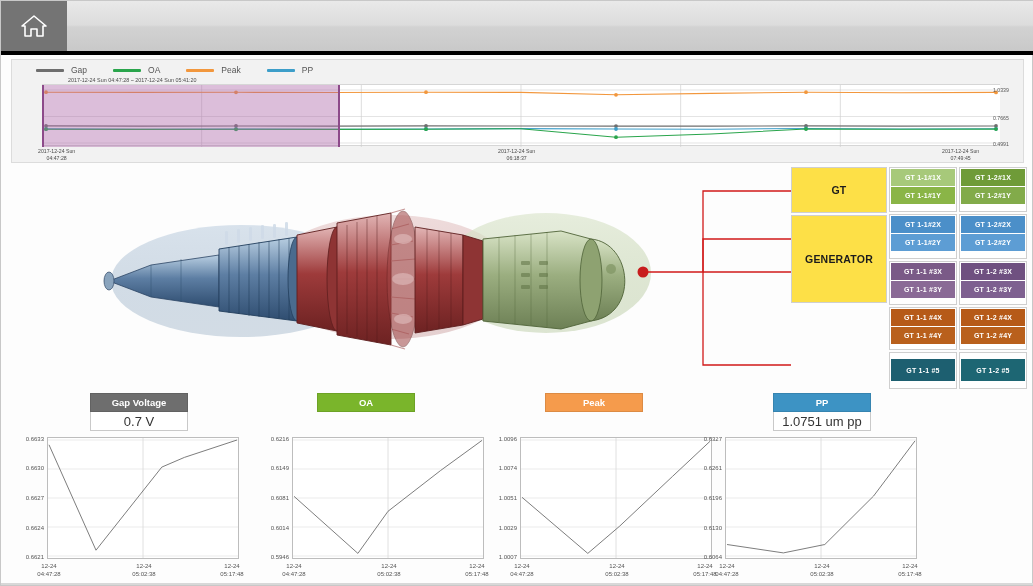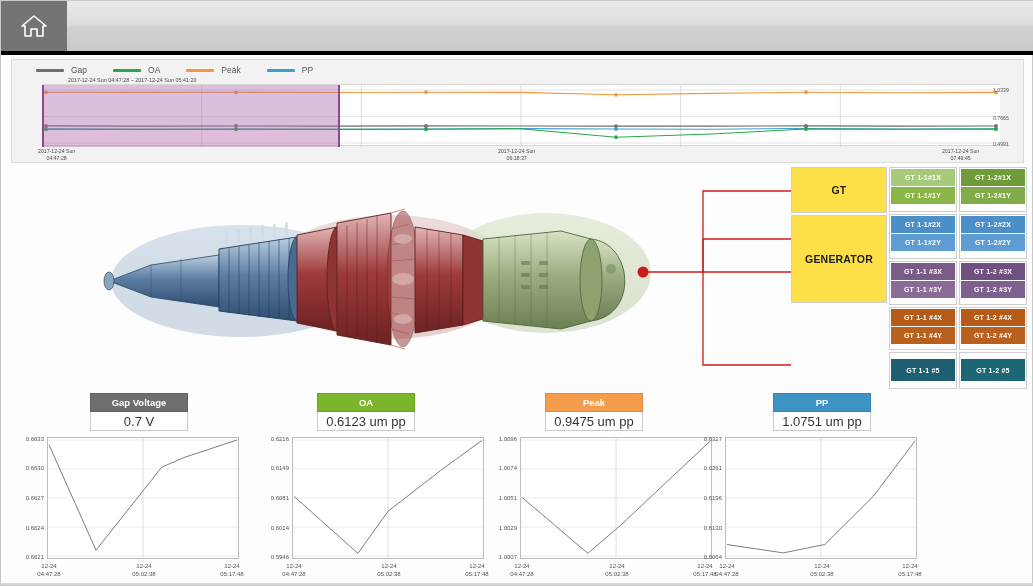--- a/index.html
+++ b/index.html
@@ -471,25 +471,23 @@
     </div>
   </div>
 
   <div class="cards">
     <div class="card" style="left:45px">
       <div class="card-head" style="background:#6e6e6e">Gap Voltage</div>
       <div class="card-body">0.7 V</div>
     </div>
     <div class="card" style="left:272px">
       <div class="card-head" style="background:#7ab52b">OA</div>
-      <div class="card-body">0.6123 um pp</div>
     </div>
     <div class="card" style="left:500px">
       <div class="card-head" style="background:#f59b4c">Peak</div>
-      <div class="card-body">0.9475 um pp</div>
     </div>
     <div class="card" style="left:728px">
       <div class="card-head" style="background:#3d93c4">PP</div>
       <div class="card-body">1.0751 um pp</div>
     </div>
   </div>
 
   <div class="mini" style="left:0px; width:248px;">
     <div class="yaxis">
       <span class="ytick" style="top:2px">0.6633</span>

